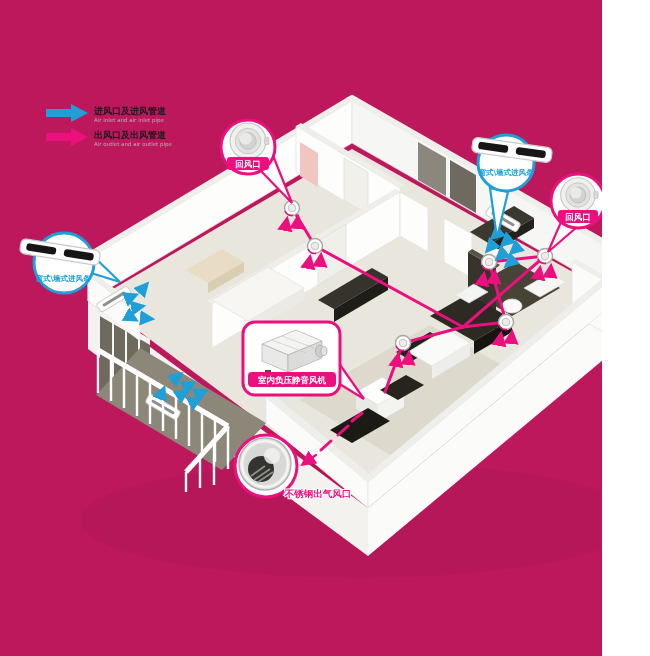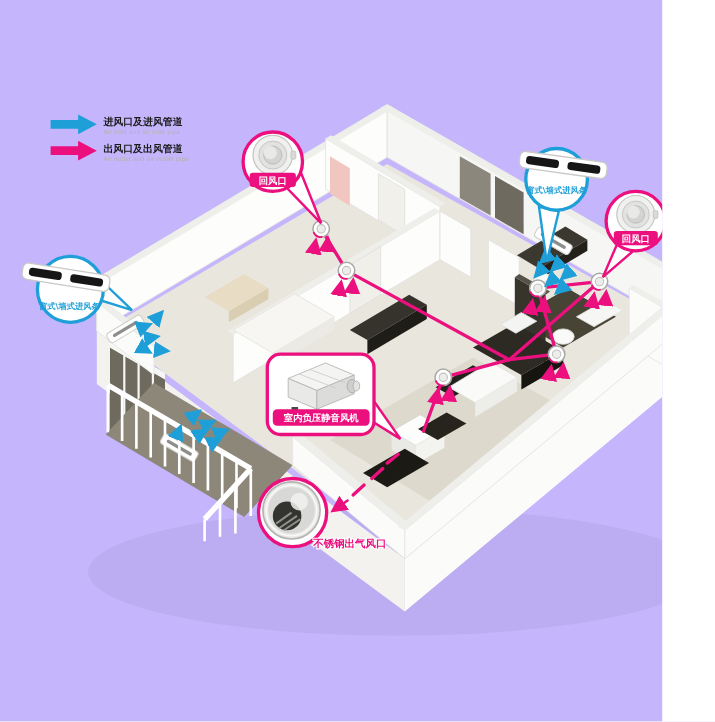--- a/index.html
+++ b/index.html
@@ -1,16 +1,16 @@
 <!DOCTYPE html>
 <html><head>
 <meta charset="utf-8">
 <style>
   html,body{margin:0;padding:0;background:#fff;}
-  #stage{position:relative;width:602px;height:656px;background:#c4b5fd;overflow:hidden;text-align:right;}
+  #stage{position:relative;width:602px;height:656px;background:#be185d;overflow:hidden;text-align:right;}
   svg{position:absolute;left:0;top:0;}
   .w   {fill:#fdfdfc;stroke:#e3e3e0;stroke-width:.8;}
   .wt  {fill:#eeeeea;stroke:none;}
   .cut {fill:#fbfbfa;stroke:#e6e6e3;stroke-width:.8;}
   .txtzh{font:bold 9px "DejaVu Sans",sans-serif;fill:#1a1a1a;}
   .txten{font:5.5px "DejaVu Sans",sans-serif;fill:#b3b3b1;}
   .lblw {font:bold 8.5px "DejaVu Sans",sans-serif;fill:#ffffff;text-anchor:middle;}
   .lblb {font:bold 7.5px "DejaVu Sans",sans-serif;fill:#1f9fd8;text-anchor:middle;}
   .lblm {font:bold 9.5px "DejaVu Sans",sans-serif;fill:#ec0f7e;text-anchor:middle;paint-order:stroke;stroke:#ffffff;stroke-width:2px;}
   .duct {stroke:#ec0f7e;stroke-width:3;fill:none;stroke-linecap:round;}

